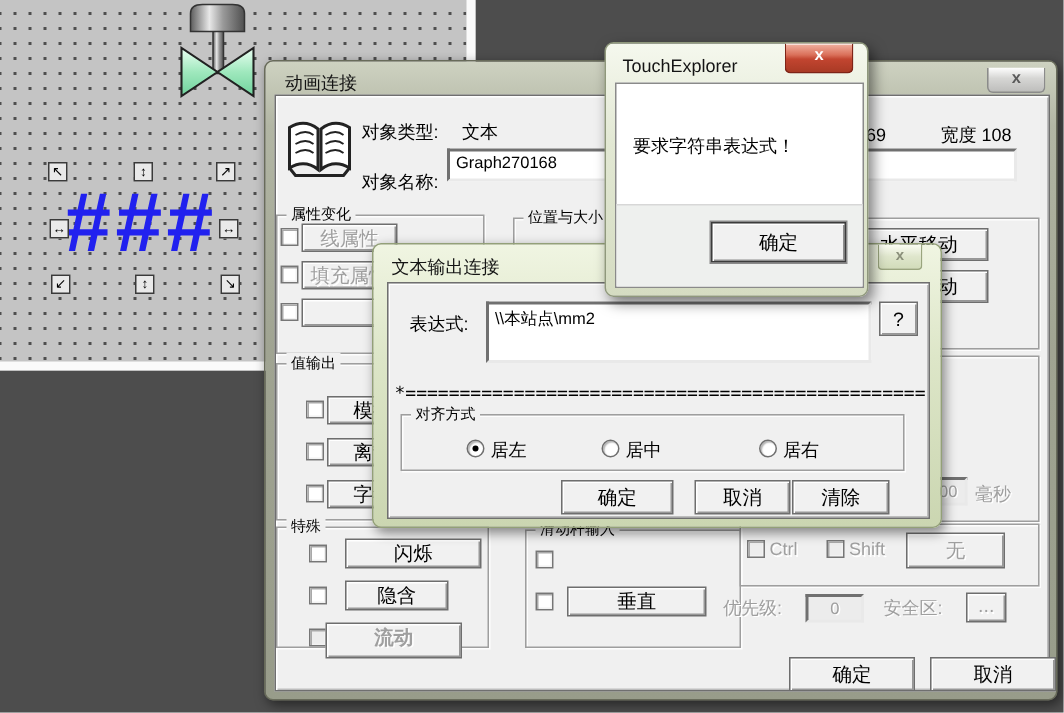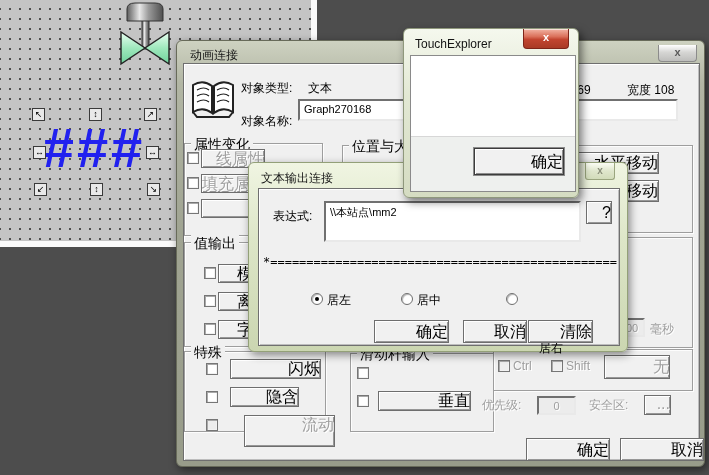--- a/index.html
+++ b/index.html
@@ -18,28 +18,28 @@
   #sel-text { left:38px; top:118px; width:112px; height:62px; color:#2121ef;
     font-size:56px; font-weight:bold; letter-spacing:3px; line-height:60px; text-align:center; }
   .handle { width:13px; height:13px; background:#e9e9e9; border:1px solid #3a3a3a;
     font-size:9px; line-height:11px; text-align:center; color:#000; }
 
   
   .win { border-radius:6px; }
   .win-title { font-size:12px; color:#141414; white-space:nowrap; }
   .panel { background:#f0f0f0; border:1px solid #6f6f6f;
     box-shadow:inset 1px 1px 0 #ffffff, inset -1px -1px 0 #bdbdbd; }
-  .btn { background:#f1f1f1; border:1px solid #6e6e6e; text-align:right; font-size:16px;
+  .btn { background:#f1f1f1; border:1px solid #6e6e6e; text-align:center; font-size:13px;
     box-shadow:inset 1px 1px 0 #ffffff, inset -1px -1px 0 #979797; overflow:hidden; white-space:nowrap; }
   .btn-default { border:1px solid #3c3c3c; box-shadow:0 0 0 1px #8a8a8a, inset 1px 1px 0 #ffffff, inset -1px -1px 0 #8d8d8d; }
   .input { background:#ffffff; border:2px solid; border-color:#707070 #e9e9e9 #e9e9e9 #707070;
     font-size:11px; padding:2px 4px; overflow:hidden; white-space:nowrap; }
   .input.gray { background:#ececec; }
   .grp { border:1px solid #9e9e9e; box-shadow:inset 1px 1px 0 #fdfdfd, 1px 1px 0 #fdfdfd; }
-  .legend { position:absolute; top:-8px; left:6px; background:#f0f0f0; padding:0 3px; font-size:14px; white-space:nowrap; }
+  .legend { position:absolute; top:-8px; left:6px; background:#f0f0f0; padding:0 3px; font-size:10px; white-space:nowrap; }
   .cb { width:12px; height:12px; background:#fff; border:1px solid #767676;
     box-shadow:inset 1px 1px 0 #a9a9a9, inset -1px -1px 0 #f2f2f2; }
   .cb.gray { background:#ededed; }
   .radio { width:12px; height:12px; border-radius:50%; background:#fff; border:1px solid #6f6f6f;
     box-shadow:inset 1px 1px 1px #b5b5b5; }
   .radio.on::after { content:""; position:absolute; left:3px; top:3px; width:4px; height:4px; border-radius:50%; background:#000; }
   .dis { color:#9f9f9f; text-shadow:1px 1px 0 #ffffff; }
   .lbl { white-space:nowrap; }
 
   
@@ -149,21 +149,21 @@
   <div class="abs btn" style="left:41px;top:279px;width:100px;height:19px;line-height:17px;">字符串输出</div>
 
   <div class="abs grp" style="left:7px;top:310px;width:142px;height:81px;">
     <span class="legend">特殊</span>
   </div>
   <div class="abs cb" style="left:29px;top:322px;"></div>
   <div class="abs btn" style="left:53px;top:318px;width:91px;height:20px;line-height:18px;">闪烁</div>
   <div class="abs cb" style="left:29px;top:350px;"></div>
   <div class="abs btn" style="left:53px;top:346px;width:69px;height:20px;line-height:18px;">隐含</div>
   <div class="abs cb gray" style="left:29px;top:378px;"></div>
-  <div class="abs btn dis" style="left:67px;top:374px;width:91px;height:32px;line-height:18px;">流动</div>
+  <div class="abs btn dis" style="left:40px;top:374px;width:91px;height:24px;line-height:18px;font-weight:bold;">流动</div>
 
   <div class="abs grp" style="left:165px;top:104px;width:351px;height:88px;">
     <span class="legend">位置与大小</span>
   </div>
   <div class="abs btn" style="left:389px;top:111px;width:93px;height:22px;line-height:20px;">水平移动</div>
   <div class="abs btn" style="left:389px;top:139px;width:93px;height:22px;line-height:20px;">垂直移动</div>
 
   <div class="abs grp" style="left:165px;top:196px;width:351px;height:111px;"></div>
   <div class="abs input gray dis" style="left:443px;top:277px;width:25px;height:19px;">00</div>
   <div class="abs lbl dis" style="left:473px;top:280px;">毫秒</div>
@@ -195,31 +195,35 @@
   <div class="abs win-title" style="left:12px;top:7px;">文本输出连接</div>
   <div class="abs xbtn">x</div>
   <div class="abs panel" style="left:9px;top:25px;width:362px;height:158px;"></div>
 
   <div class="abs lbl" style="left:24px;top:45px;">表达式:</div>
   <div class="abs input" style="left:75px;top:38px;width:257px;height:41px;">\\本站点\mm2</div>
   <div class="abs btn" style="left:337px;top:38px;width:26px;height:23px;line-height:21px;">?</div>
 
   <div id="sep" class="abs" style="left:14px;top:92px;width:354px;">*================================================*</div>
 
+  <div class="abs grp" style="left:18px;top:113px;width:336px;height:38px;">
+    <span class="legend" style="background:#f0f0f0;">对齐方式</span>
+  </div>
   <div class="abs radio on" style="left:62px;top:130px;"></div>
   <div class="abs lbl" style="left:78px;top:129px;">居左</div>
   <div class="abs radio" style="left:152px;top:130px;"></div>
   <div class="abs lbl" style="left:168px;top:129px;">居中</div>
   <div class="abs radio" style="left:257px;top:130px;"></div>
-  <div class="abs lbl" style="left:290px;top:129px;margin-top:48px;">居右</div>
+  <div class="abs lbl" style="left:273px;top:129px;">居右</div>
 
   <div class="abs btn" style="left:125px;top:157px;width:75px;height:23px;line-height:21px;">确定</div>
   <div class="abs btn" style="left:214px;top:157px;width:64px;height:23px;line-height:21px;">取消</div>
   <div class="abs btn" style="left:279px;top:157px;width:65px;height:23px;line-height:21px;">清除</div>
 </div>
 
 <div id="msgbox" class="abs win z3">
   <div class="abs win-title" style="left:11px;top:8px;">TouchExplorer</div>
   <div class="abs xbtn-red">x</div>
   <div class="abs" style="left:6px;top:26px;width:166px;height:137px;background:#fff;border:1px solid #8a8a8a;"></div>
+  <div class="abs lbl" style="left:18px;top:60px;">要求字符串表达式！</div>
   <div id="mb-footer" class="abs" style="left:7px;top:107px;width:164px;height:55px;"></div>
   <div class="abs btn btn-default" style="left:70px;top:119px;width:90px;height:27px;line-height:25px;">确定</div>
 </div>
 
 </body></html>

